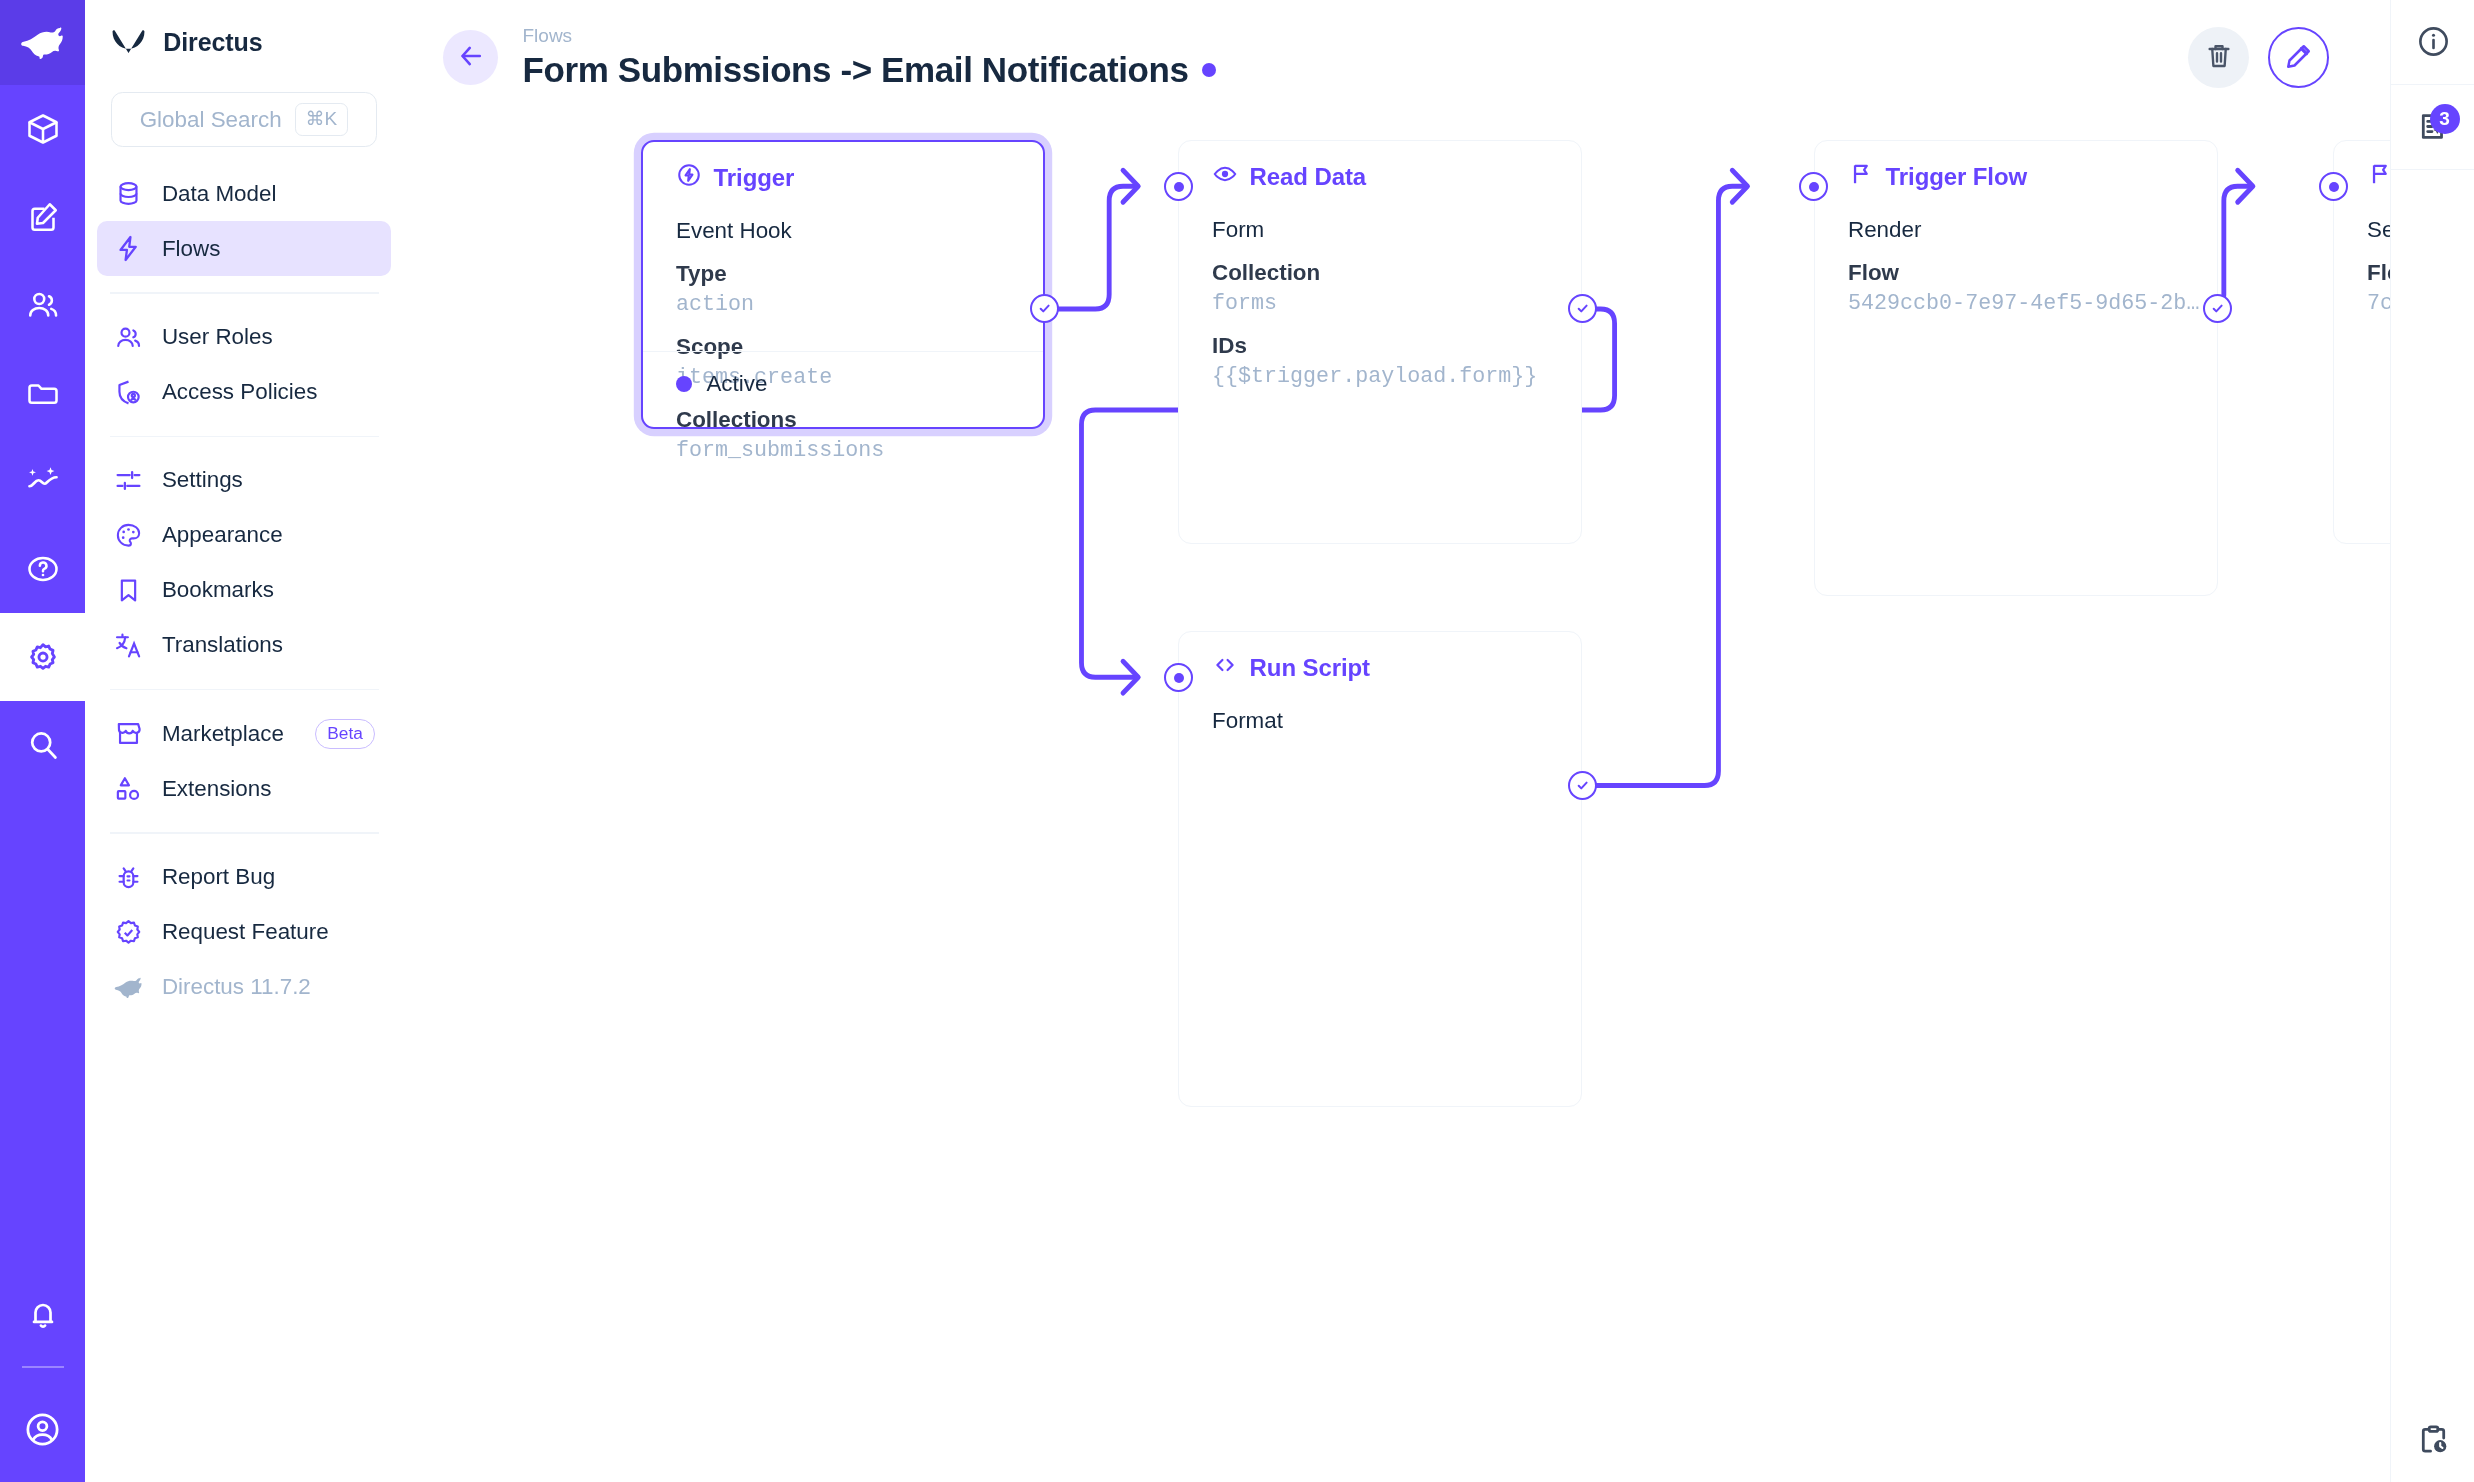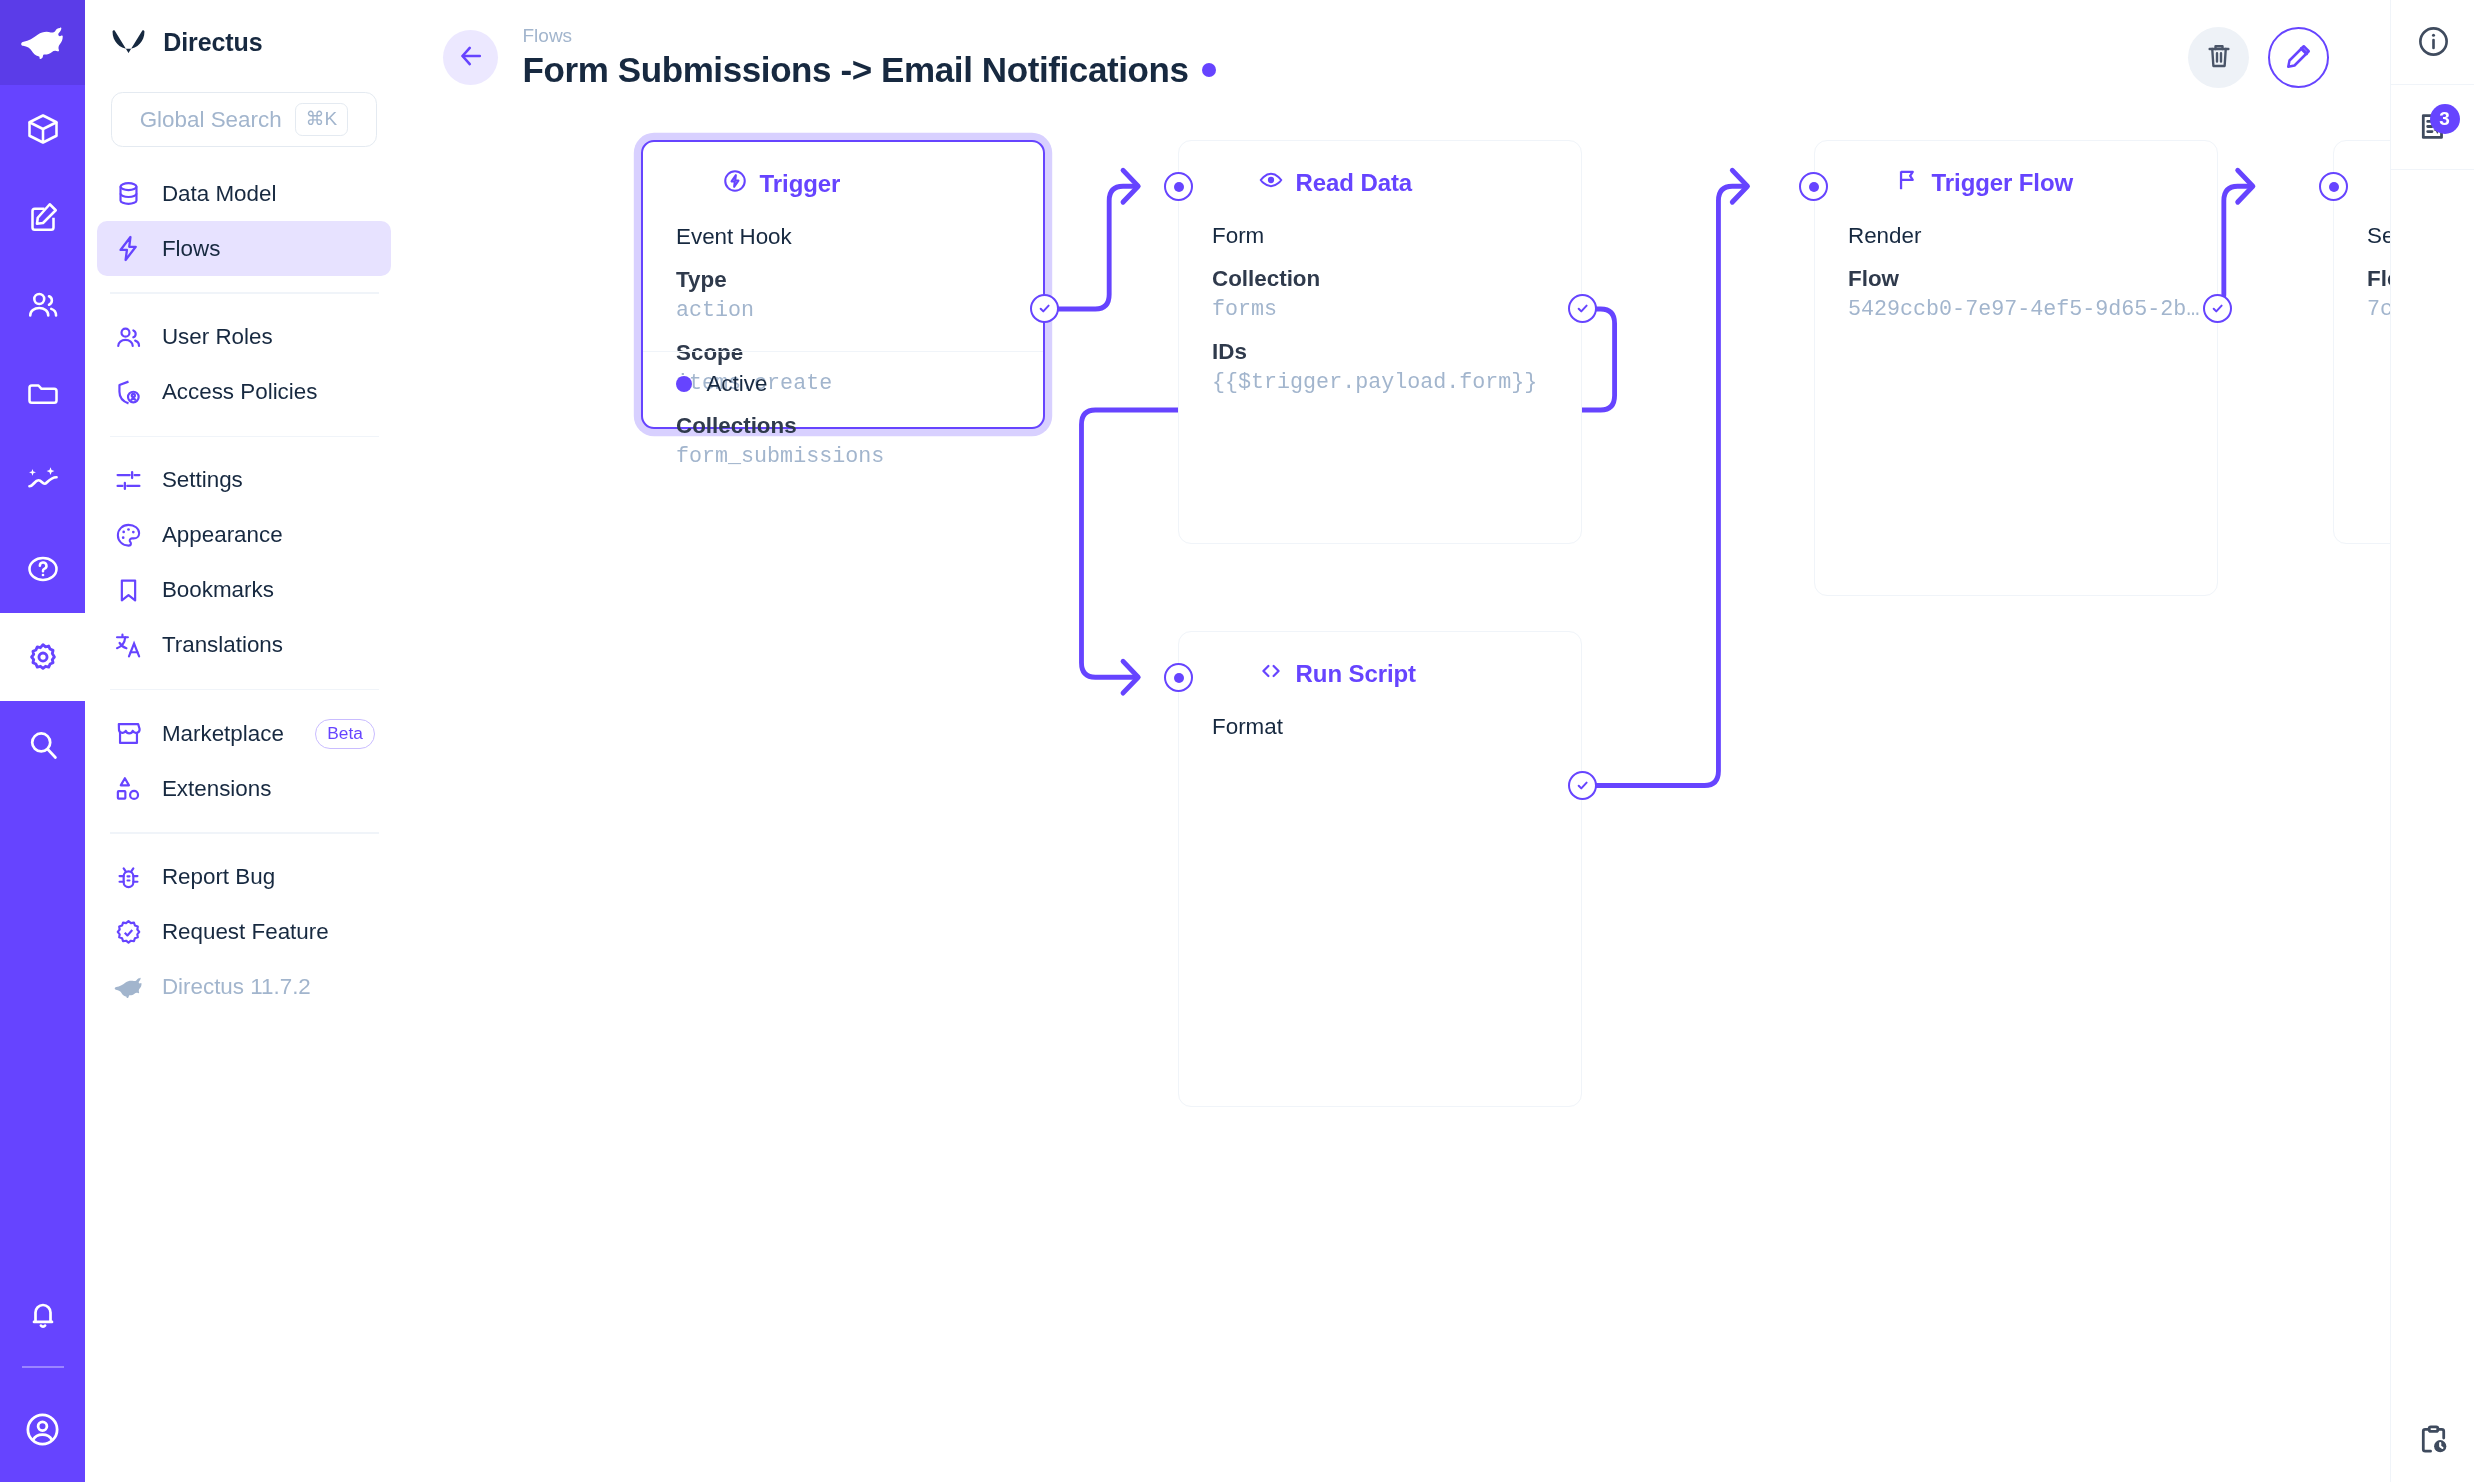--- a/index.html
+++ b/index.html
@@ -107,21 +107,21 @@
     position: absolute; border-radius: 13px; background: #ffffff;
     border: 1.4px solid #f0f4f9;
   }
   .node.trigger {
     border: 2.9px solid #6644ff;
     box-shadow: 0 0 0 7.2px #d8d0ff;
   }
   .node-title {
     display: flex; align-items: center; gap: 11.6px;
     font-size: 24px; font-weight: 700; color: #6644ff;
-    padding: 26px 0 0 33px; letter-spacing: -0.1px; margin-left: 46px;
+    padding: 20px 0 0 33px; letter-spacing: -0.1px;
   }
   .node-body { padding: 11.6px 33px 0 33px; }
   .row-name { font-size: 22.4px; color: #172940; margin-top: 8.7px; line-height: 1.5; }
   .f-key { font-size: 22.4px; font-weight: 700; color: #2f3a4c; margin-top: 10px; line-height: 1.4; }
   .f-val {
     font-family: "Liberation Mono", monospace; font-size: 21.7px; color: #a2b5cd;
     line-height: 1.45; white-space: nowrap;
   }
   .node-footer {
     position: absolute; left: 0; right: 0; bottom: 12px; height: 64px;

